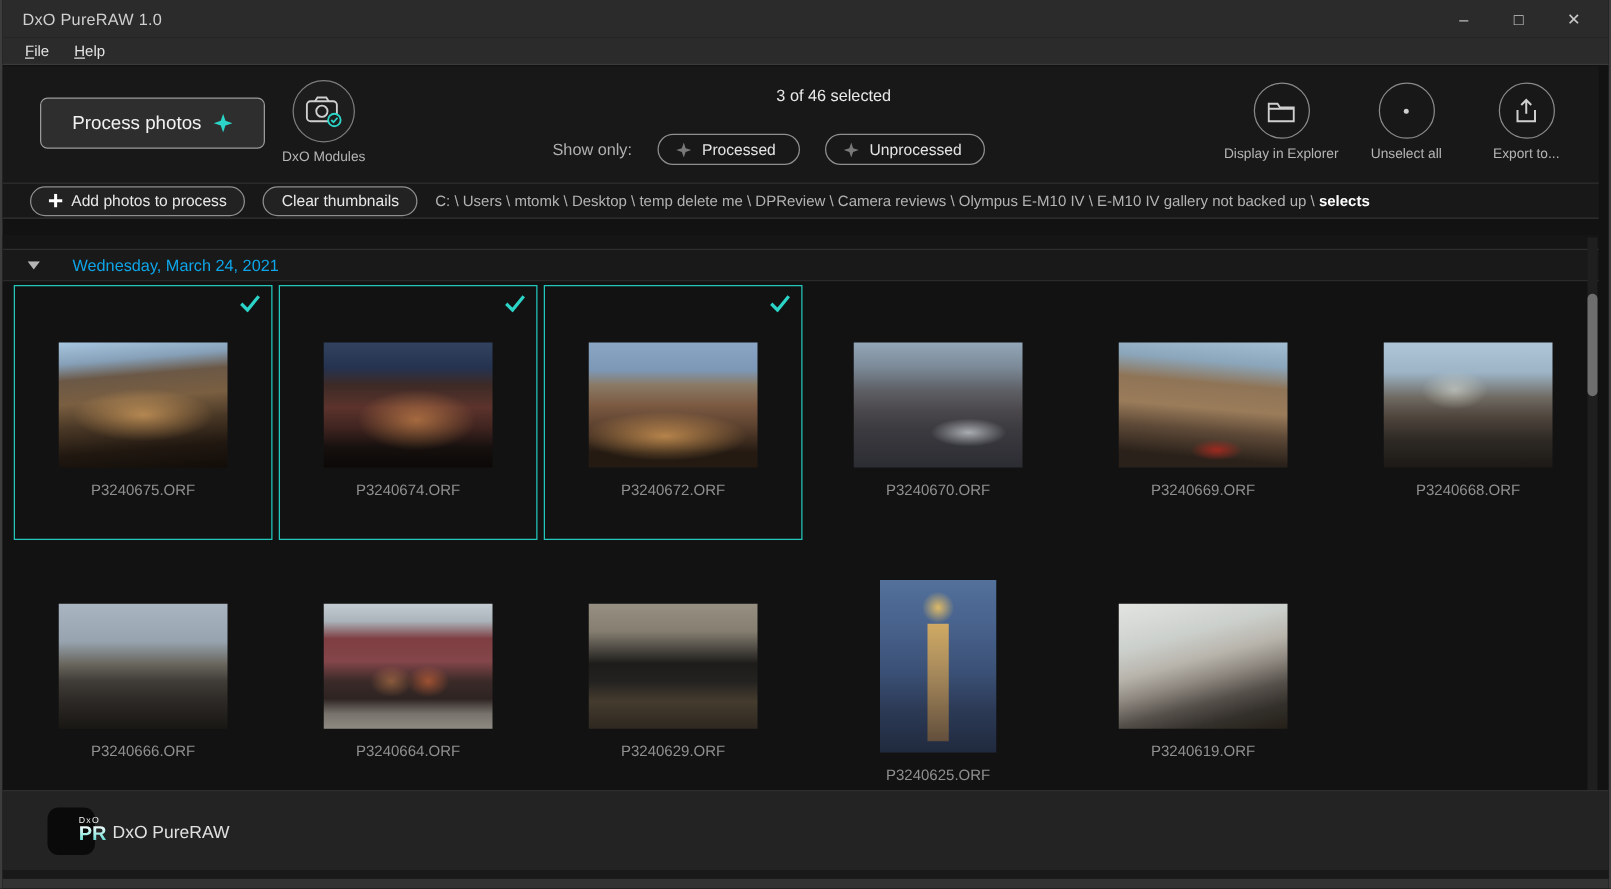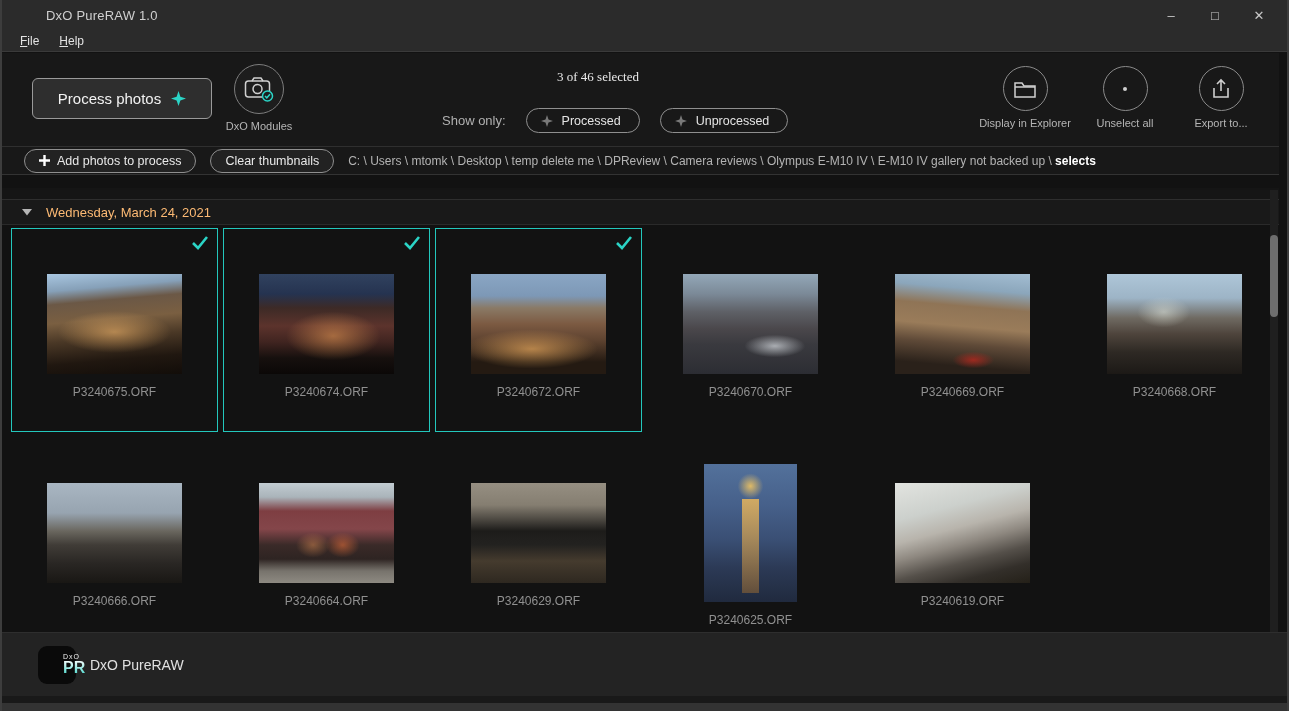--- a/index.html
+++ b/index.html
@@ -1,39 +1,39 @@
 <!DOCTYPE html>
 <html><head>
 <meta charset="utf-8">
 <style>
   * { margin:0; padding:0; box-sizing:border-box; }
   html,body { width:1289px; height:711px; background:#1a1a1a; font-family:"Liberation Sans",sans-serif; overflow:hidden; }
   .window { position:relative; width:1289px; height:711px; background:#121212; border-left:2px solid #3d3d3d; border-right:2px solid #3d3d3d; overflow:hidden; }
 
   
-  .titlebar { position:absolute; top:0; left:0; right:0; height:30px; background:#2b2b2b; display:flex; align-items:center;padding-left:28px; }
+  .titlebar { position:absolute; top:0; left:0; right:0; height:30px; background:#2b2b2b; display:flex; align-items:center; }
   .titlebar-text { color:#cfcfcf; font-size:13px; margin-left:16px; letter-spacing:.2px; }
   .win-controls { position:absolute; right:6px; top:0; height:30px; display:flex; }
   .win-btn { width:44px; height:30px; display:flex; align-items:center; justify-content:center; color:#c8c8c8; font-size:13px; cursor:default; }
 
   
   .menubar { position:absolute; top:30px; left:0; right:0; height:22px; background:#2b2b2b; border-bottom:1px solid #3a3a3a; display:flex; align-items:center; padding-left:10px; gap:4px; }
   .menu-item { color:#e2e2e2; font-size:12px; padding:2px 8px; }
   .menu-item::first-letter { text-decoration:underline; }
 
   
   .toolbar { position:absolute; top:53px; left:0; right:8px; height:93px; background:#181818; }
   .btn-process { position:absolute; left:30px; top:25px; width:180px; height:41px; background:#2e2e2e; border:1px solid #9a9a9a; border-radius:6px; color:#f2f2f2; font-size:15px; display:flex; align-items:center; justify-content:center; gap:10px; }
   .sparkle-teal { display:inline-block; width:15px; height:15px; }
   .modules { position:absolute; left:226px; top:11px; width:62px; display:flex; flex-direction:column; align-items:center; }
   .modules-circle { width:50px; height:50px; border:1px solid #7d7d7d; border-radius:50%; display:flex; align-items:center; justify-content:center; background:#1d1d1d; }
   .small-label { color:#b5b5b5; font-size:11px; margin-top:6px; white-space:nowrap; }
 
   .center-group { position:absolute; left:440px; top:16px; width:420px; }
-  .sel-status { color:#eaeaea; font-size:13px; margin-left:115px; width:220px;font-family:Liberation Serif, serif; }
+  .sel-status { color:#eaeaea; font-size:13px; text-align:center; margin-left:115px; width:220px; }
   .show-row { display:flex; align-items:center; margin-top:23px; gap:20px; }
   .show-label { color:#b0b0b0; font-size:13px; }
   .pill { height:25px; border:1px solid #8f8f8f; border-radius:13px; background:transparent; color:#e4e4e4; font-size:12.5px; display:flex; align-items:center; gap:9px; padding:0 18px 0 14px; }
   .sparkle-grey { display:inline-block; width:12px; height:12px; opacity:.75; }
 
   .right-actions { position:absolute; right:10px; top:13px; display:flex; }
   .action-col { display:flex; flex-direction:column; align-items:center; width:96px; }
   .action-col.wide { width:104px; }
   .action-circle { width:45px; height:45px; border:1px solid #8a8a8a; border-radius:50%; display:flex; align-items:center; justify-content:center; }
 
@@ -42,21 +42,21 @@
   .btn-small { height:24px; border:1px solid #8f8f8f; border-radius:12px; background:#222; color:#e8e8e8; font-size:12.5px; display:flex; align-items:center; justify-content:center; gap:7px; padding:0 14px; }
   .btn-add { margin-left:22px; }
   .btn-clear { margin-left:14px; }
   .breadcrumb { margin-left:14px; font-size:12px; color:#b3b3b3; white-space:nowrap; overflow:hidden; }
   .breadcrumb .current { color:#ffffff; font-weight:bold; }
 
   
   .substrip { position:absolute; top:188px; left:0; right:8px; height:11px; background:#151515; }
   .dateheader { position:absolute; top:199px; left:0; right:8px; height:26px; background:#191919; border-top:1px solid #2e2e2e; border-bottom:1px solid #2a2a2a; display:flex; align-items:center; }
   .tri { margin-left:20px; }
-  .date-text { color:#fdba74; font-size:13px; margin-left:14px; }
+  .date-text { color:#0ea5e9; font-size:13px; margin-left:26px; }
   .gridarea { position:absolute; top:226px; left:0; right:8px; height:406px; background:#121212; }
 
   .thumb-row { position:absolute; left:9px; display:flex; gap:5px; }
   .row1 { top:2px; }
   .row2 { top:210px; }
   .cell { width:207px; height:204px; position:relative; display:flex; flex-direction:column; align-items:center; justify-content:center; padding-top:12px; }
   .row2 .cell { height:194px; padding-top:24px; }
   .cell.selected { border:1px solid #23c7bc; }
   .check { position:absolute; top:6px; right:8px; }
   .fname { color:#909090; font-size:12px; margin-top:11px; }

